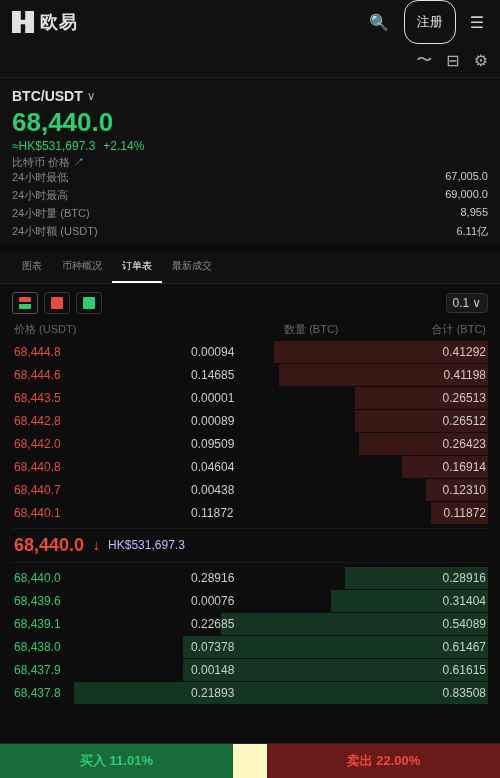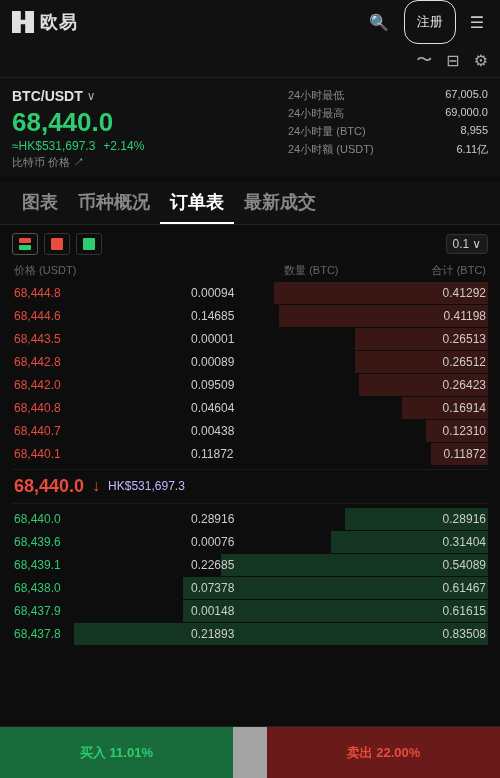--- a/index.html
+++ b/index.html
@@ -78,20 +78,21 @@
       font-size: 16px;
       cursor: pointer;
     }
 
     
     .market-info {
       display: flex;
       padding: 10px 12px 6px 12px;
       background: #111;
       gap: 0;
+      flex-direction: column;
     }
     .market-left {
       flex: 1;
     }
     .pair-row {
       display: flex;
       align-items: center;
       gap: 4px;
       margin-bottom: 4px;
     }
@@ -150,25 +151,24 @@
     .tabs {
       display: flex;
       background: #111;
       border-bottom: 1px solid #222;
       padding: 0 12px;
       margin-top: 6px;
     }
     .tab {
       padding: 8px 10px;
       color: #888;
-      font-size: 18px;
+      font-size: 10px;
       cursor: pointer;
       border-bottom: 2px solid transparent;
       white-space: nowrap;
-      font-weight: bold;
     }
     .tab.active {
       color: #fff;
       border-bottom: 2px solid #fff;
     }
 
     
     .orderbook-section {
       background: #0d0d0d;
       padding: 8px 12px;
@@ -274,24 +274,24 @@
     .mid-hk {
       color: #c4b5fd;
       font-size: 12px;
     }
 
     
     .bottom-bar {
       position: fixed;
       bottom: 0;
       width: 500px;
-      background: #a3a3a3;
+      background: #fef9c3;
       border-top: 1px solid #222;
       display: flex;
-      height: 52px;
+      height: 35px;
       gap: 34px;
     }
     .bottom-btn {
       flex: 1;
       display: flex;
       align-items: center;
       justify-content: center;
       font-size: 13px;
       font-weight: 600;
       cursor: pointer;

